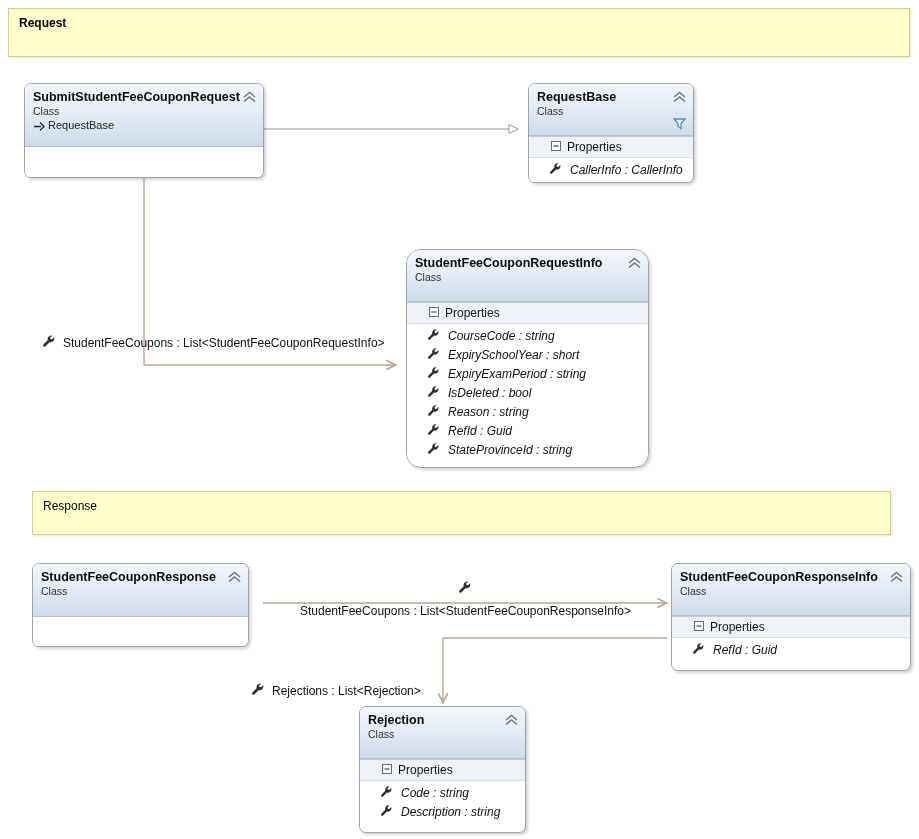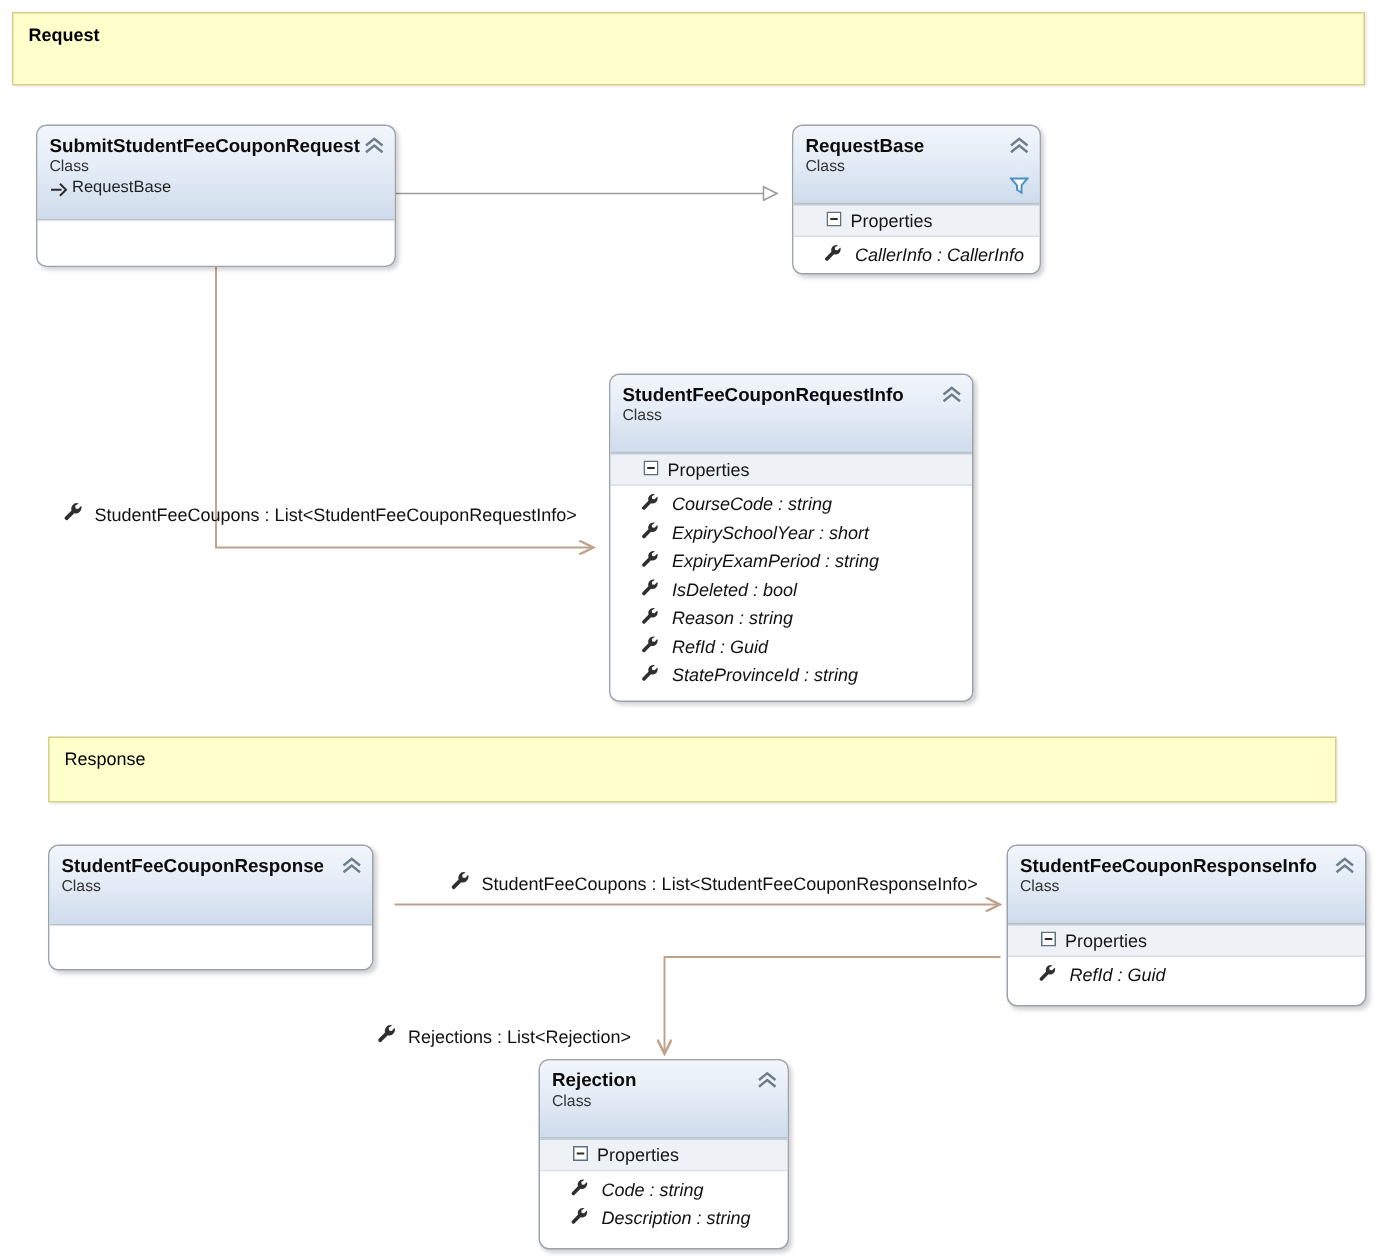--- a/index.html
+++ b/index.html
@@ -245,21 +245,21 @@
       <span class="wrench">
         <svg width="13" height="13" viewBox="0 0 16 16">
           <path d="M10.6,1.6 a4.3,4.3 0 0 0-4.1,5.6 L1.9,11.8 a1.5,1.5 0 1 0 2.1,2.1 L8.6,9.3 a4.3,4.3 0 0 0 5.5-4.2 a4.3,4.3 0 0 0-0.3-1.4 L11.6,6 L9.6,5.7 L9.3,3.7 L11.9,1.9 a4.3,4.3 0 0 0-1.3-0.3 z" fill="#2f2f2f"></path>
         </svg>
       </span>
       <span>CallerInfo : CallerInfo</span>
     </div>
   </div>
 </div>
 
-<div class="class-box" style="left:406px; top:249px; width:243px; height:219px;">
+<div class="class-box" style="left:406px; top:249px; width:243px; height:219px;border-radius:15px;">
   <div class="class-header" style="height:52px;">
     <div class="class-name">StudentFeeCouponRequestInfo</div>
     <div class="class-stereotype">Class</div>
     <span class="chevron-btn">
       <svg width="15" height="14" viewBox="0 0 15 14">
         <path d="M2,7 L7.5,2.5 L13,7" stroke="#6d7d8c" stroke-width="1.6" fill="none"></path>
         <path d="M2,11.5 L7.5,7 L13,11.5" stroke="#6d7d8c" stroke-width="1.6" fill="none"></path>
       </svg>
     </span>
   </div>
@@ -420,21 +420,21 @@
 
 <div class="assoc-label" style="left:42px; top:334px;">
   <span class="wrench">
     <svg width="14" height="14" viewBox="0 0 16 16">
         <path d="M10.6,1.6 a4.3,4.3 0 0 0-4.1,5.6 L1.9,11.8 a1.5,1.5 0 1 0 2.1,2.1 L8.6,9.3 a4.3,4.3 0 0 0 5.5-4.2 a4.3,4.3 0 0 0-0.3-1.4 L11.6,6 L9.6,5.7 L9.3,3.7 L11.9,1.9 a4.3,4.3 0 0 0-1.3-0.3 z" fill="#2f2f2f"></path>
       </svg>
   </span>
   <span>StudentFeeCoupons : List&lt;StudentFeeCouponRequestInfo&gt;</span>
 </div>
 
-<div class="assoc-label" style="left:300px; top:580px;">
+<div class="assoc-label" style="left:300px; top:580px;flex-direction:column;">
   <span class="wrench">
     <svg width="14" height="14" viewBox="0 0 16 16">
         <path d="M10.6,1.6 a4.3,4.3 0 0 0-4.1,5.6 L1.9,11.8 a1.5,1.5 0 1 0 2.1,2.1 L8.6,9.3 a4.3,4.3 0 0 0 5.5-4.2 a4.3,4.3 0 0 0-0.3-1.4 L11.6,6 L9.6,5.7 L9.3,3.7 L11.9,1.9 a4.3,4.3 0 0 0-1.3-0.3 z" fill="#2f2f2f"></path>
       </svg>
   </span>
   <span>StudentFeeCoupons : List&lt;StudentFeeCouponResponseInfo&gt;</span>
 </div>
 
 <div class="assoc-label" style="left:251px; top:682px;">
   <span class="wrench">

